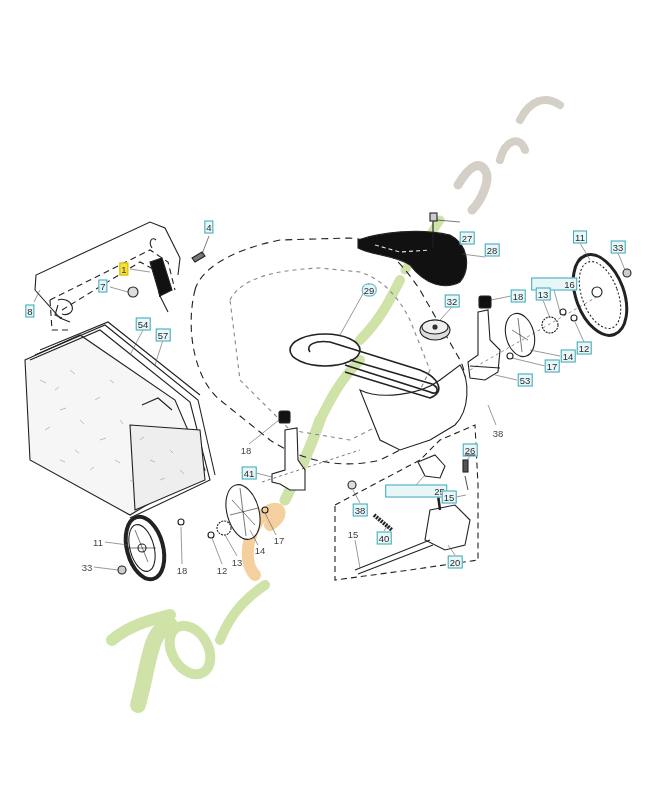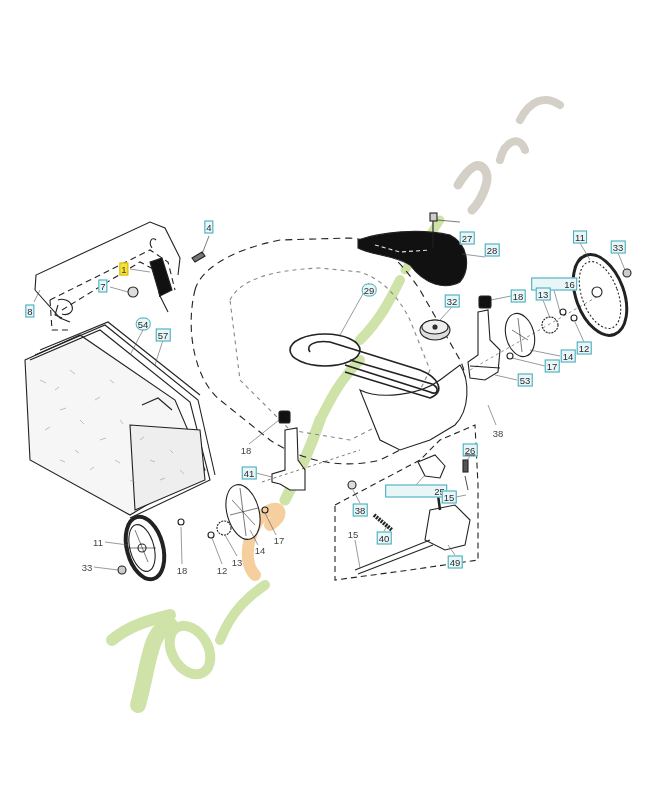--- a/index.html
+++ b/index.html
@@ -198,21 +198,21 @@
         <line x1="182" y1="564" x2="181" y2="527"></line>
       </g>
     </g>
   </svg>
 
   <div id="callouts">
       <span class="callout hl" style="left: 124px; top: 269px;">1</span>
       <span class="callout boxed" style="left: 209px; top: 227px;">4</span>
       <span class="callout boxed" style="left: 103px; top: 286px;">7</span>
       <span class="callout boxed" style="left: 30px; top: 311px;">8</span>
-      <span class="callout boxed" style="left: 143px; top: 324px; border-radius: 6px;">54</span>
+      <span class="callout boxed" style="left: 143px; top: 324px;">54</span>
       <span class="callout boxed" style="left: 163px; top: 335px;">57</span>
       <span class="callout boxed" style="left: 467px; top: 222px; margin-top: 16px;">27</span>
       <span class="callout boxed" style="left: 492px; top: 250px;">28</span>
       <span class="callout boxed" style="left: 369px; top: 290px; border-radius: 6px;">29</span>
       <span class="callout boxed" style="left: 452px; top: 301px;">32</span>
       <span class="callout boxed" style="left: 518px; top: 296px;">18</span>
       <span class="callout boxed" style="left: 580px; top: 237px;">11</span>
       <span class="callout boxed" style="left: 618px; top: 247px;">33</span>
       <span class="callout boxed" style="left: 554px; top: 284px; padding-left: 32px;">16</span>
       <span class="callout boxed" style="left: 543px; top: 294px;">13</span>
@@ -222,21 +222,21 @@
       <span class="callout boxed" style="left: 525px; top: 380px;">53</span>
       <span class="callout plain" style="left: 498px; top: 433px;">38</span>
       <span class="callout plain" style="left: 246px; top: 450px;">18</span>
       <span class="callout boxed" style="left: 249px; top: 473px;">41</span>
       <span class="callout boxed" style="left: 470px; top: 450px; text-decoration: underline;">26</span>
       <span class="callout boxed" style="left: 416px; top: 491px; padding-left: 48px;">25</span>
       <span class="callout boxed" style="left: 449px; top: 497px;">15</span>
       <span class="callout boxed" style="left: 360px; top: 510px;">38</span>
       <span class="callout boxed" style="left: 384px; top: 538px;">40</span>
       <span class="callout plain" style="left: 353px; top: 534px;">15</span>
-      <span class="callout boxed" style="left: 455px; top: 562px;">49</span>
+      <span class="callout boxed" style="left: 455px; top: 562px;">20</span>
       <span class="callout plain" style="left: 279px; top: 540px;">17</span>
       <span class="callout plain" style="left: 260px; top: 550px;">14</span>
       <span class="callout plain" style="left: 237px; top: 562px;">13</span>
       <span class="callout plain" style="left: 222px; top: 570px;">12</span>
       <span class="callout plain" style="left: 98px; top: 542px;">11</span>
       <span class="callout plain" style="left: 87px; top: 567px;">33</span>
       <span class="callout plain" style="left: 182px; top: 570px;">18</span>
     </div>
 </div>
 

